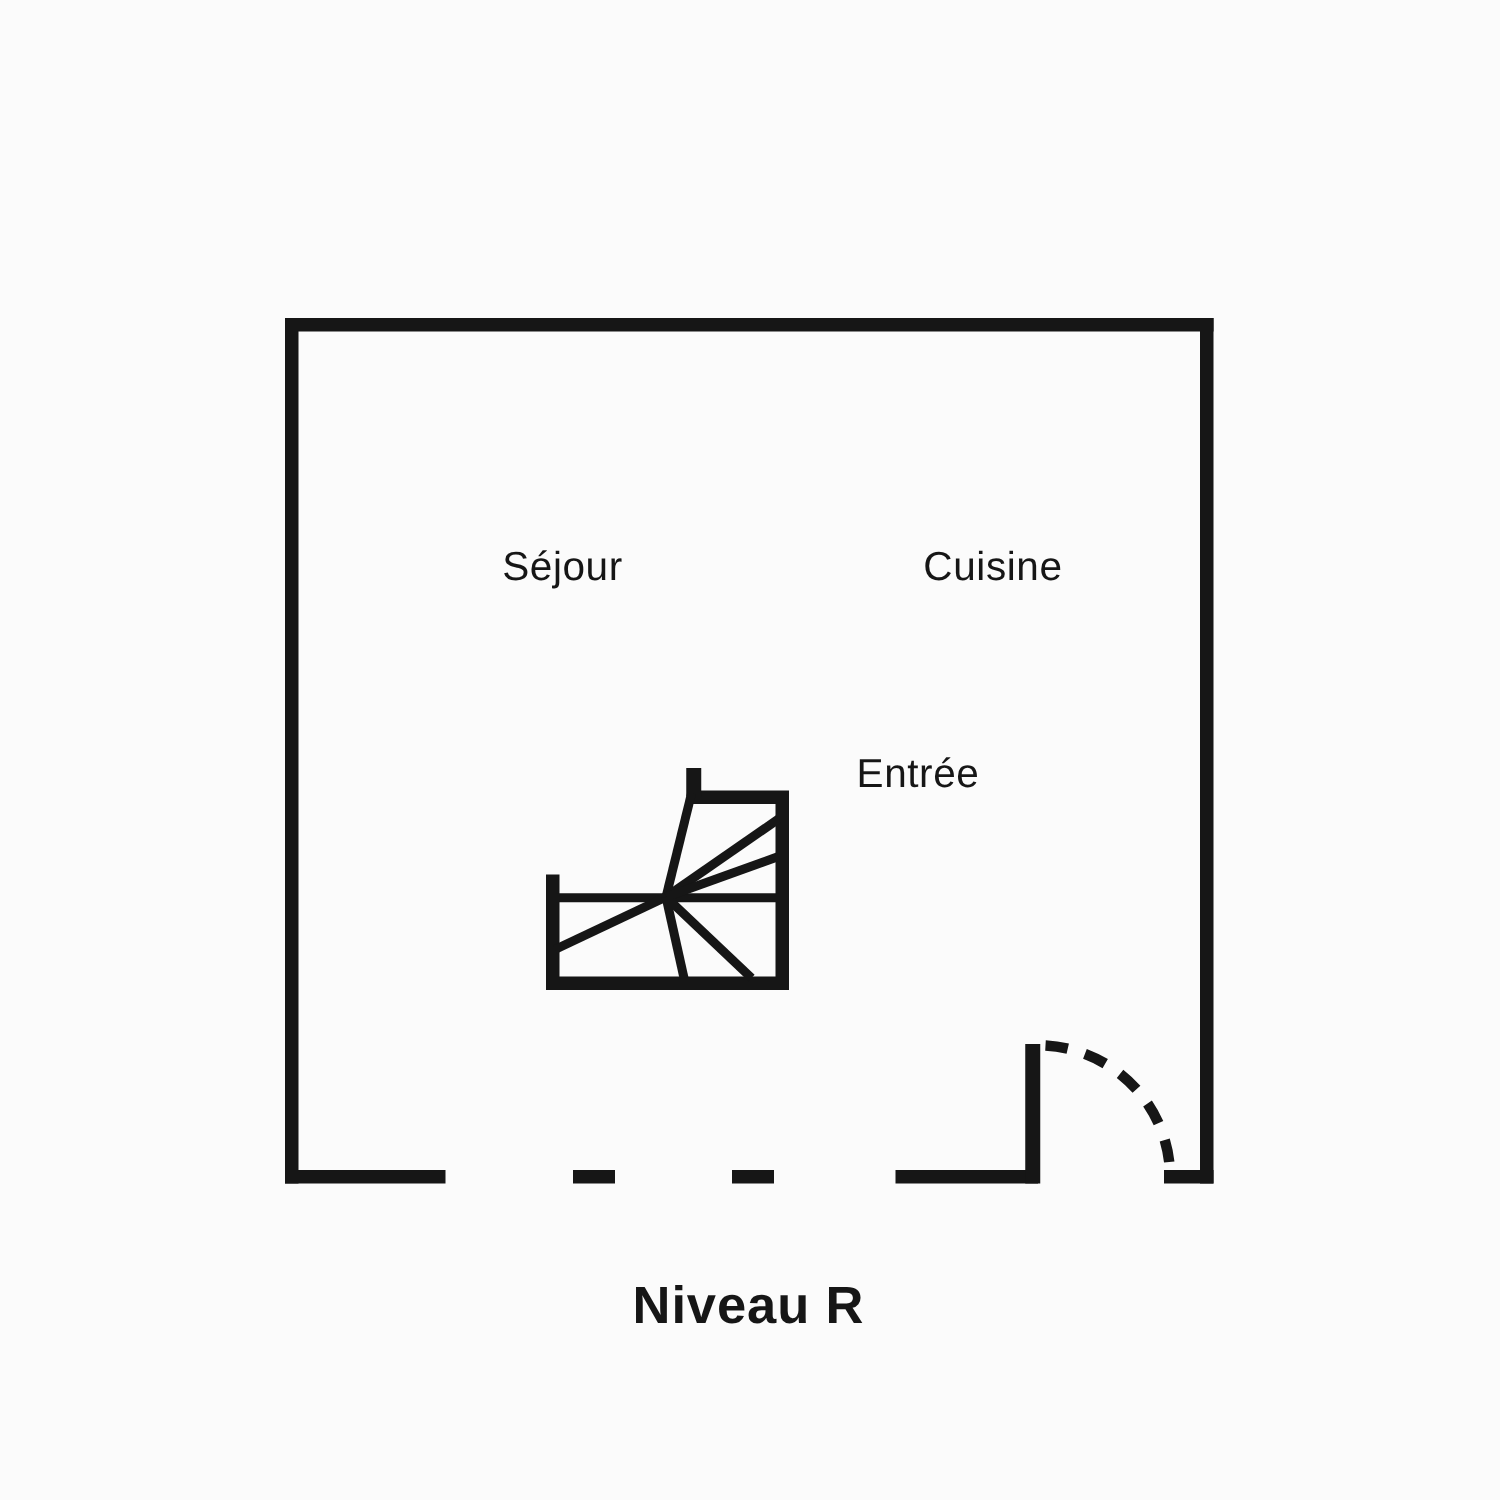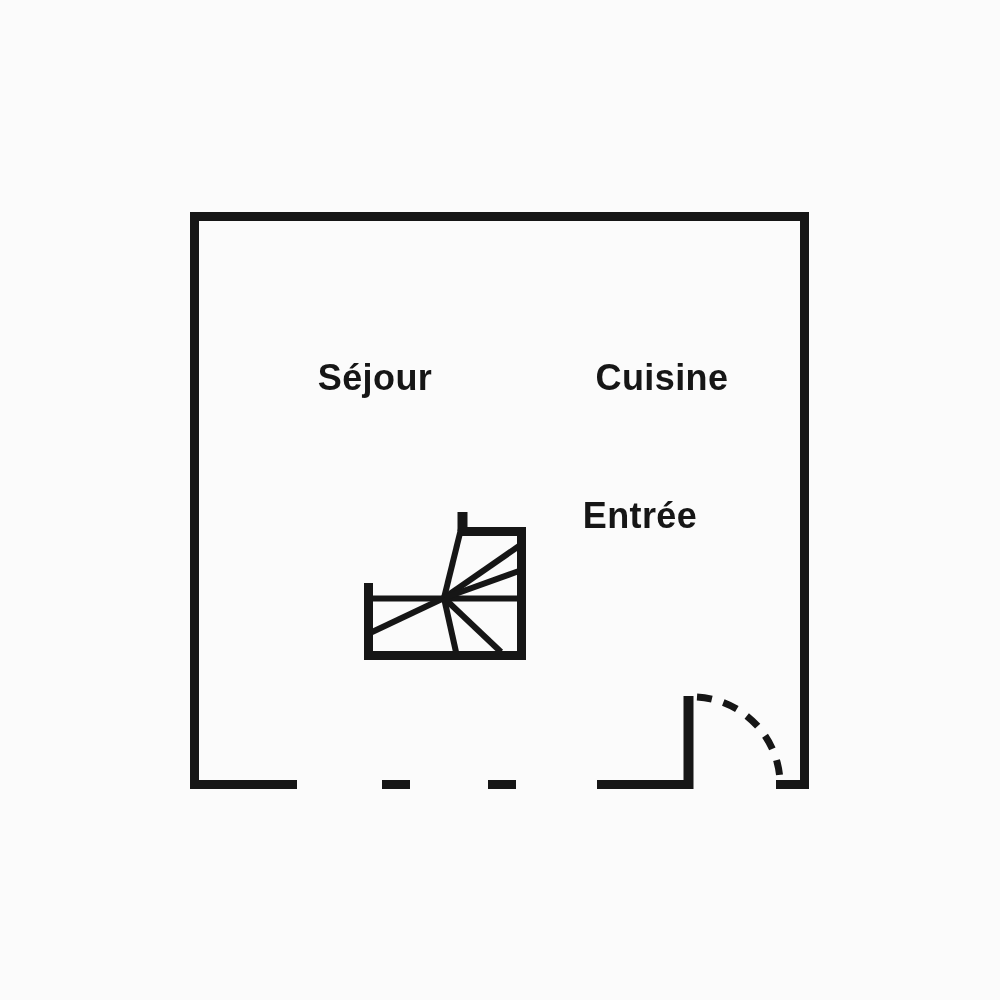--- a/index.html
+++ b/index.html
@@ -9,21 +9,21 @@
   html,body{margin:0;padding:0;}
   body{
     width:1000px;height:1000px;position:relative;overflow:hidden;
     background:var(--bg);
     font-family:"Liberation Sans","DejaVu Sans",sans-serif;
   }
   .stage{position:absolute;inset:0;}
   svg.plan{position:absolute;left:0;top:0;}
   .room-label{
     position:absolute;transform:translate(-50%,-50%);
-    font-weight:700;font-size:36px;letter-spacing:.4px;
+    font-weight:400;font-size:27px;letter-spacing:.4px;
     color:var(--ink);white-space:nowrap;
   }
   .caption{
     position:absolute;transform:translate(-50%,-50%);
     font-weight:700;font-size:35px;letter-spacing:.6px;
     color:var(--ink);white-space:nowrap;
   }
   .wall{stroke:var(--ink);stroke-width:9;fill:none;}
   .wall-thick{stroke:var(--ink);stroke-width:10;fill:none;}
   .tread{stroke:var(--ink);stroke-width:6;fill:none;}
@@ -72,15 +72,16 @@
         <line class="tread" x1="444" y1="598" x2="456" y2="652"></line>
         <line class="tread" x1="444" y1="598" x2="501" y2="652"></line>
       </g>
     </g>
   </svg>
 
   <div class="room-label" style="left:375px;top:378px">Séjour</div>
 
   <div class="room-label" style="left:662px;top:378px">Cuisine</div>
 
-  <div class="room-label" style="left:640px;top:516px">Entrée</div>
+  <div class="room-label" style="left:612px;top:516px">Entrée</div>
 
+  <div class="caption" style="left:499px;top:871px">Niveau R</div>
 </div>
 
 </body></html>

